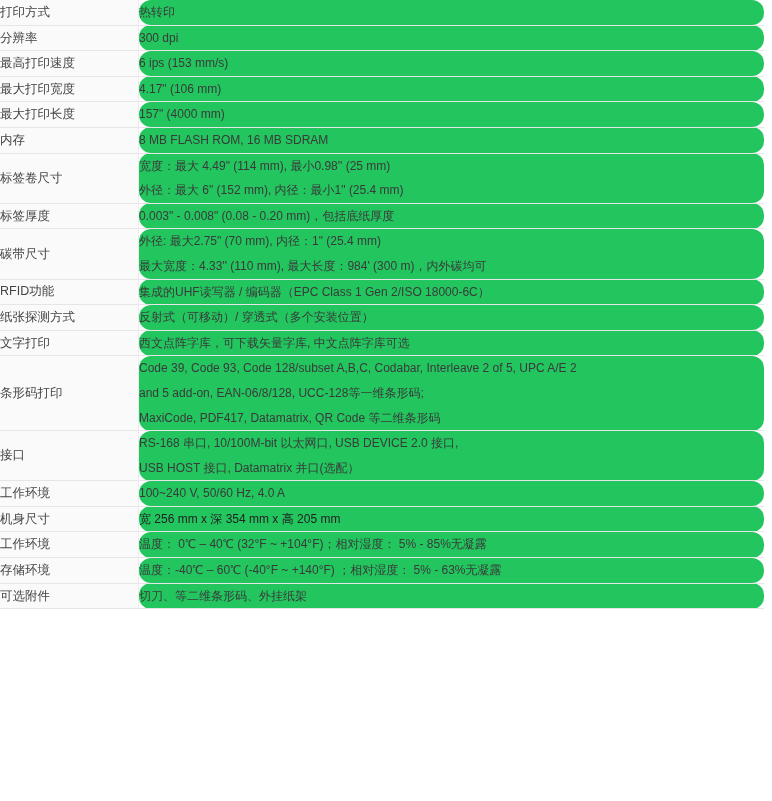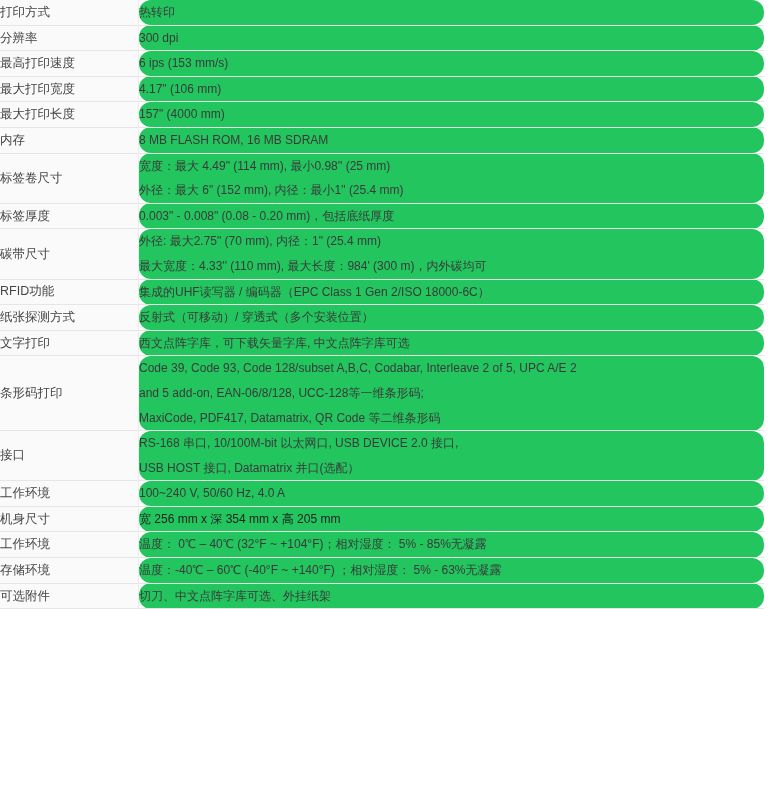--- a/index.html
+++ b/index.html
@@ -171,17 +171,17 @@
       </tr>
       <tr>
         <td class="label-cell">存储环境</td>
         <td class="value-cell">
           <span class="value-line">温度：-40℃ – 60℃ (-40°F ~ +140°F) ；相对湿度： 5% - 63%无凝露</span>
         </td>
       </tr>
       <tr>
         <td class="label-cell">可选附件</td>
         <td class="value-cell">
-          <span class="value-line">切刀、中文点阵字库可选、外挂纸架</span>
+          <span class="value-line">切刀、等二维条形码、外挂纸架</span>
         </td>
       </tr>
     </tbody>
 </table>
 
 </body></html>

